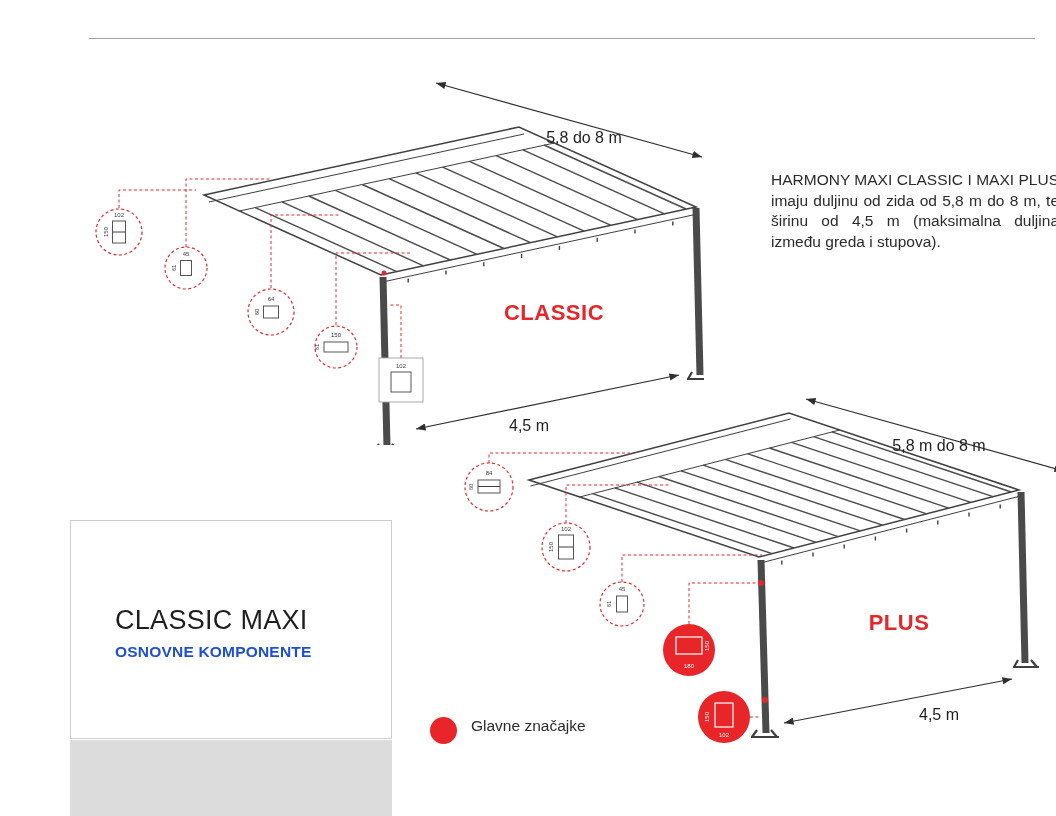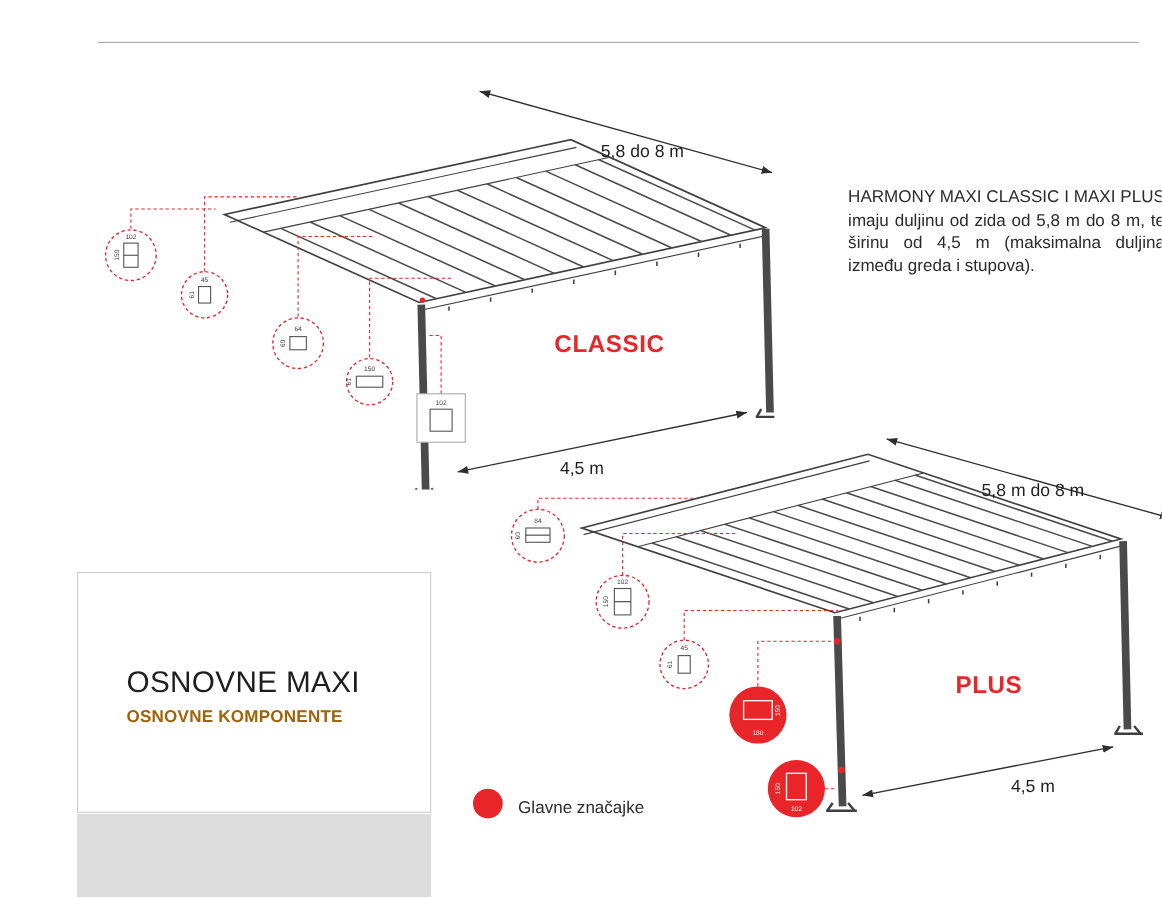--- a/index.html
+++ b/index.html
@@ -7,23 +7,23 @@
   .page{position:relative;width:1056px;height:816px;background:#fff;overflow:hidden;
         font-family:"Liberation Sans",sans-serif;color:#2b2b2b;margin-left:34px;}
   .top-rule{position:absolute;left:55px;top:38px;width:946px;height:1px;background:#a3a3a3;}
   .fig{position:absolute;}
   .desc{position:absolute;left:737px;top:170px;width:288px;font-size:15.5px;line-height:1.33;
         color:#2b2b2b;text-align:justify;}
   .info-box{position:absolute;left:36px;top:520px;width:322px;height:219px;background:#fff;
             border:1px solid #cdcdcd;box-sizing:border-box;}
   .info-inner{position:absolute;left:44px;top:84px;}
   .info-title{font-size:27px;color:#1e1e1e;letter-spacing:.3px;}
-  .info-sub{font-size:15.5px;font-weight:bold;color:#a16207;margin-top:7px;letter-spacing:.2px;}
+  .info-sub{font-size:15.5px;font-weight:bold;color:#1d4ed8;margin-top:7px;letter-spacing:.2px;}
   .footer-band{position:absolute;left:36px;top:740px;width:322px;height:76px;background:#dcdcdc;}
-  .legend{position:absolute;left:396px;top:717px;display:flex;align-items:flex-end;gap:14px;}
+  .legend{position:absolute;left:396px;top:717px;display:flex;align-items:flex-start;gap:14px;}
   .legend-dot{width:27px;height:27px;border-radius:50%;background:#e8262a;flex:0 0 auto;}
   .legend-label{font-size:15.5px;color:#2b2b2b;}
 
   svg text{font-family:"Liberation Sans",sans-serif;}
   .roof{fill:#ffffff;stroke:#3f3f3f;stroke-width:1.5;}
   .thin{stroke:#3f3f3f;stroke-width:1;fill:none;}
   .slat{stroke:#4a4a4a;stroke-width:1.4;}
   .post{stroke:#4a4a4a;stroke-width:7;}
   .base{stroke:#3f3f3f;stroke-width:2.2;fill:none;}
   .tick{stroke:#3f3f3f;stroke-width:1.4;}
@@ -244,21 +244,21 @@
         <circle class="feature-circle" cx="290" cy="332" r="26"></circle>
         <rect class="profile-w" x="281" y="318" width="18" height="24"></rect>
         <text class="tiny-num-w" x="290" y="352" text-anchor="middle">102</text>
         <text class="tiny-num-w" transform="translate(275,332) rotate(-90)" text-anchor="middle">150</text>
       </g>
     </g>
   </svg>
 
   <div class="info-box">
     <div class="info-inner">
-      <div class="info-title">OSNOVNE MAXI</div>
+      <div class="info-title">CLASSIC MAXI</div>
       <div class="info-sub">OSNOVNE KOMPONENTE</div>
     </div>
   </div>
   <div class="footer-band"></div>
 
   <div class="legend">
     <span class="legend-dot"></span>
     <span class="legend-label">Glavne značajke</span>
   </div>
 

